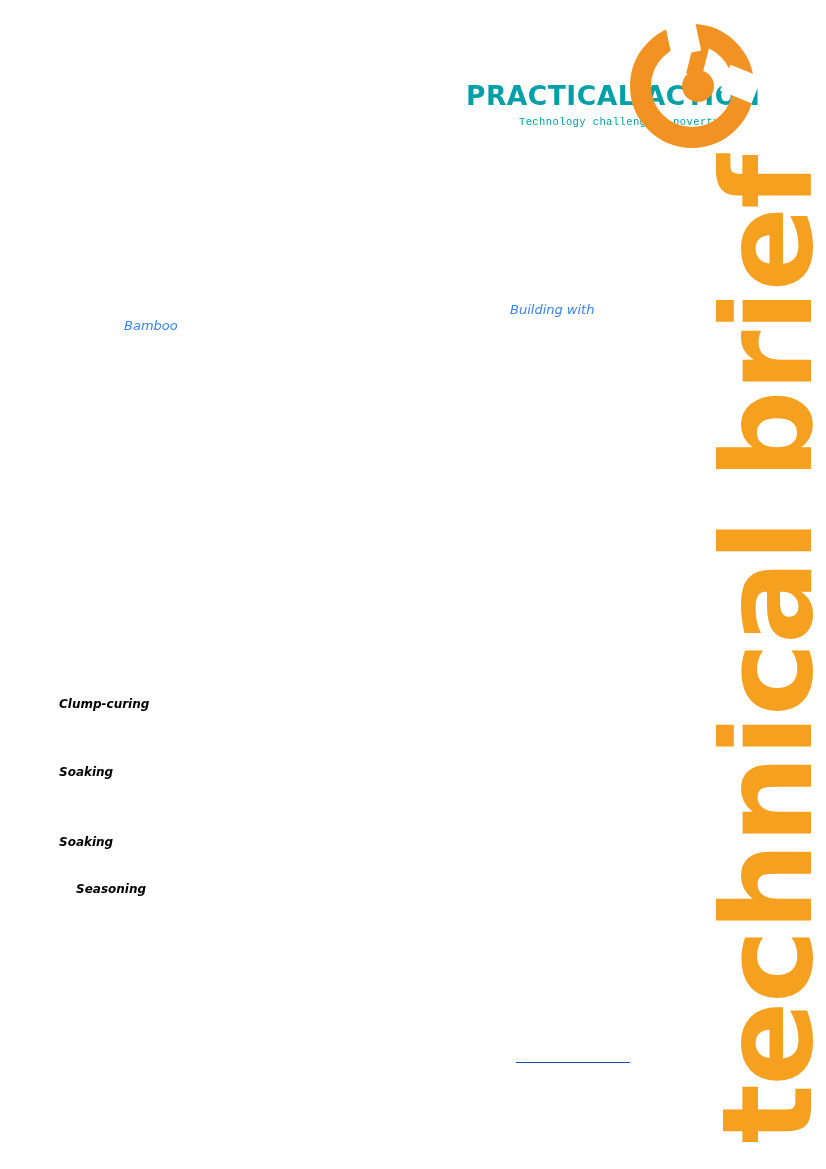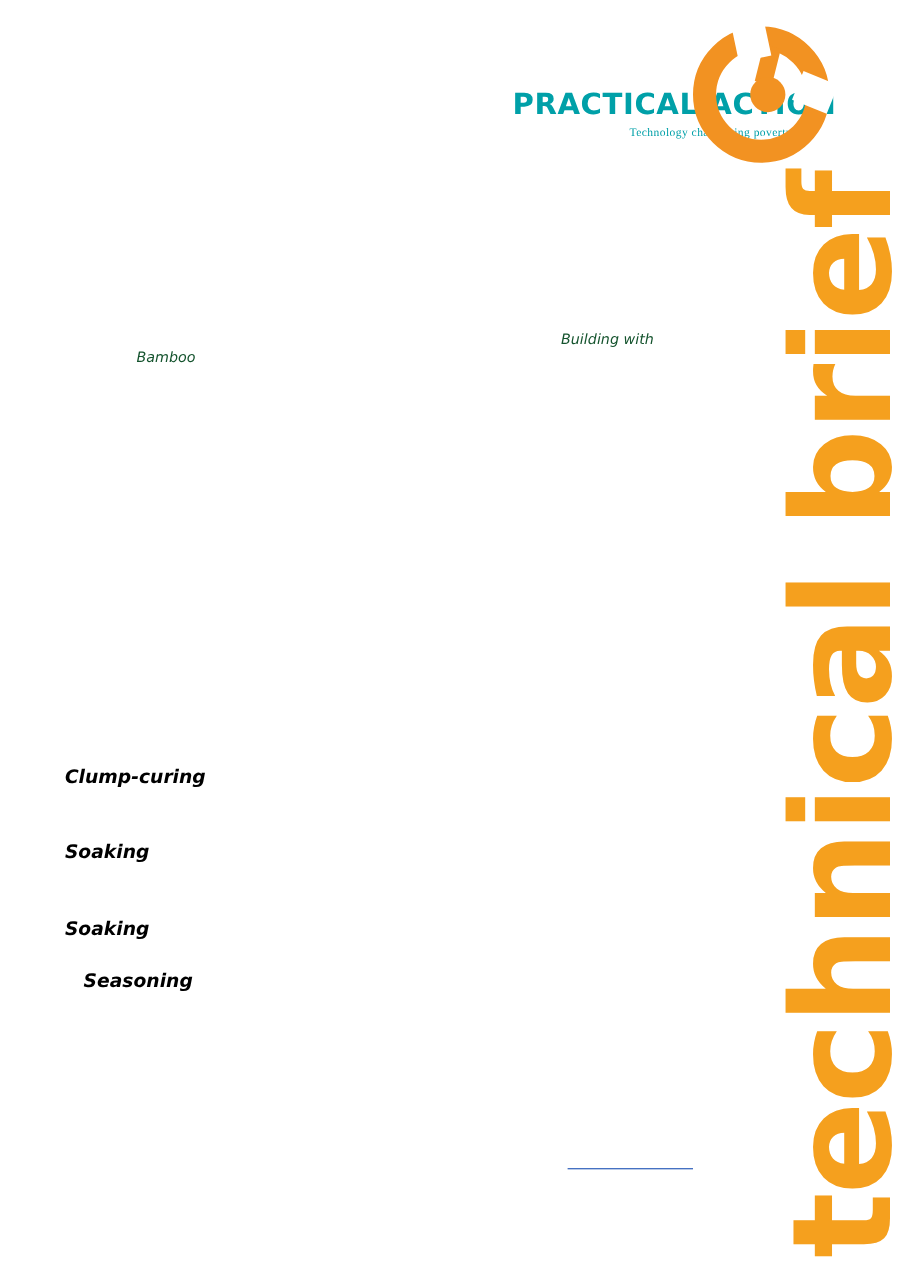--- a/index.html
+++ b/index.html
@@ -34,21 +34,21 @@
     letter-spacing: 0.5px;
     color: #00a0a8;
     white-space: nowrap;
   }
   .logo-tagline {
     position: absolute;
     left: 2px;
     top: 92px;
     width: 252px;
     text-align: right;
-    font-family: Liberation Serif, serif;
+    font-family: Liberation Mono, monospace;
     font-size: 10.5px;
     color: #00a0a8;
     letter-spacing: 0.4px;
     white-space: nowrap;
   }
   
   .logo-mark {
     position: absolute;
     left: 164px;
     top: 0px;
@@ -121,29 +121,29 @@
     color: #f5a01e;
     letter-spacing: -2px;
   }
 
   
   .doc-text {
     position: absolute;
     font-family: "DejaVu Sans", sans-serif;
     font-style: italic;
     font-size: 13px;
-    color: #14532d;
+    color: #3b82f6;
     white-space: nowrap;
   }
   .doc-heading {
     position: absolute;
     font-family: "DejaVu Sans", sans-serif;
     font-style: italic;
     font-weight: bold;
-    font-size: 17px;
+    font-size: 12px;
     color: #000000;
     white-space: nowrap;
   }
 
   .title-building { left: 510px; top: 302px; }
   .title-bamboo   { left: 124px; top: 318px; }
 
   .h-clump     { left: 59px; top: 697px; }
   .h-smoking   { left: 59px; top: 765px; }
   .h-soaking   { left: 59px; top: 815px; margin-top: 20px; }

